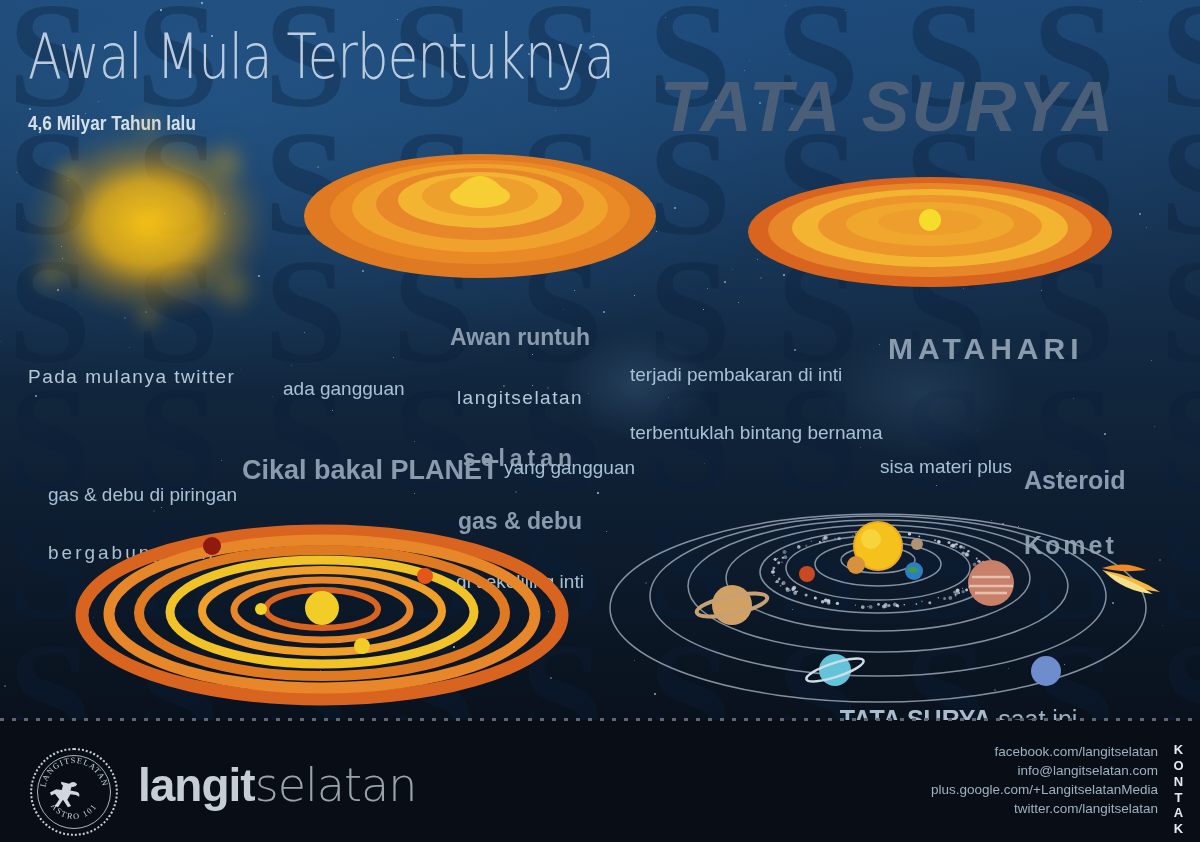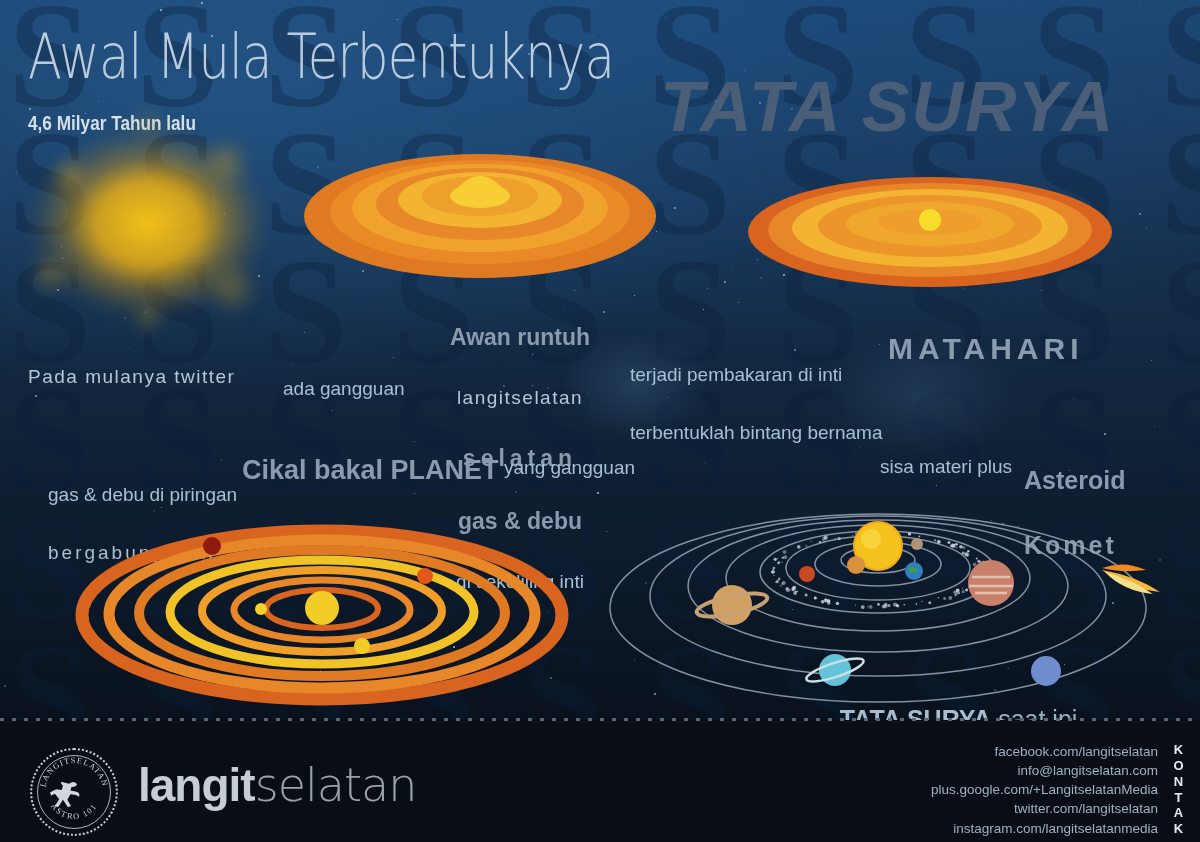--- a/index.html
+++ b/index.html
@@ -634,21 +634,20 @@
 
   <div class="logo-text">
     <b>langit</b><span>selatan</span>
   </div>
 
   <div class="contact">
     <div>facebook.com/langitselatan</div>
     <div>info@langitselatan.com</div>
     <div>plus.google.com/+LangitselatanMedia</div>
     <div>twitter.com/langitselatan</div>
-    <div>instagram.com/langitselatanmedia</div>
   </div>
   <div class="kontak" id="kontak">
       <div>K</div>
       <div>O</div>
       <div>N</div>
       <div>T</div>
       <div>A</div>
       <div>K</div>
     </div>
 

